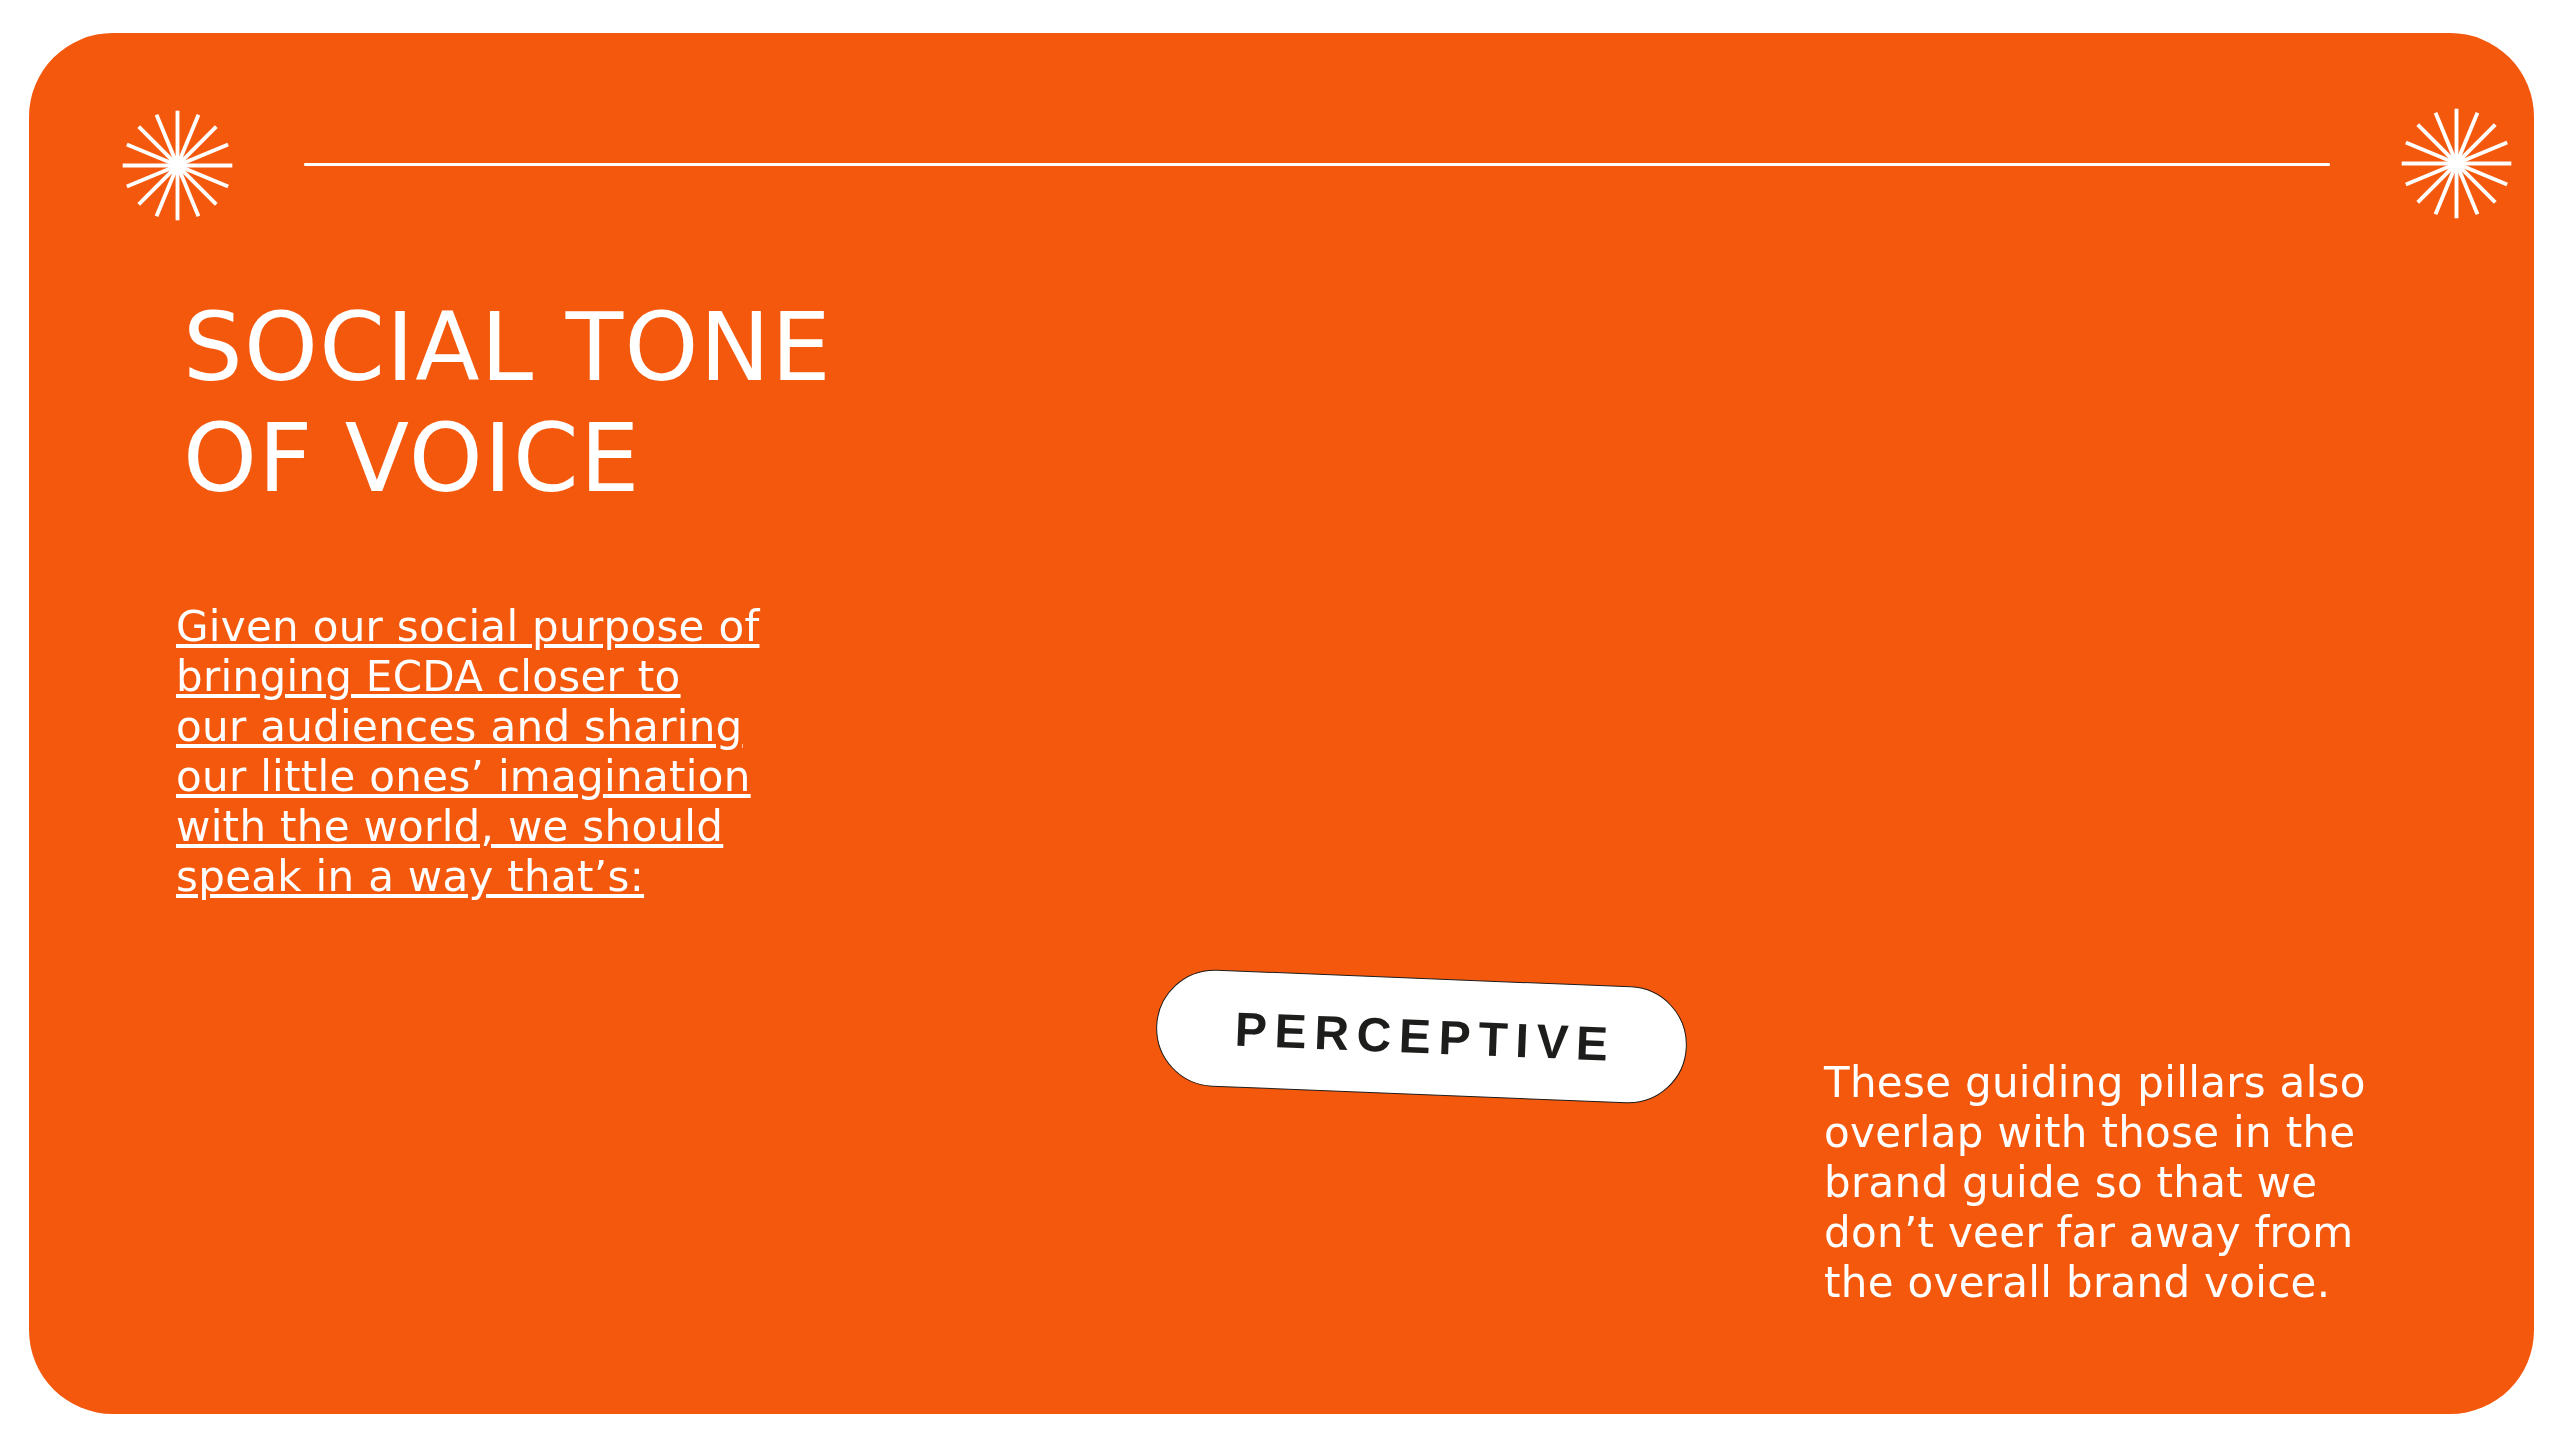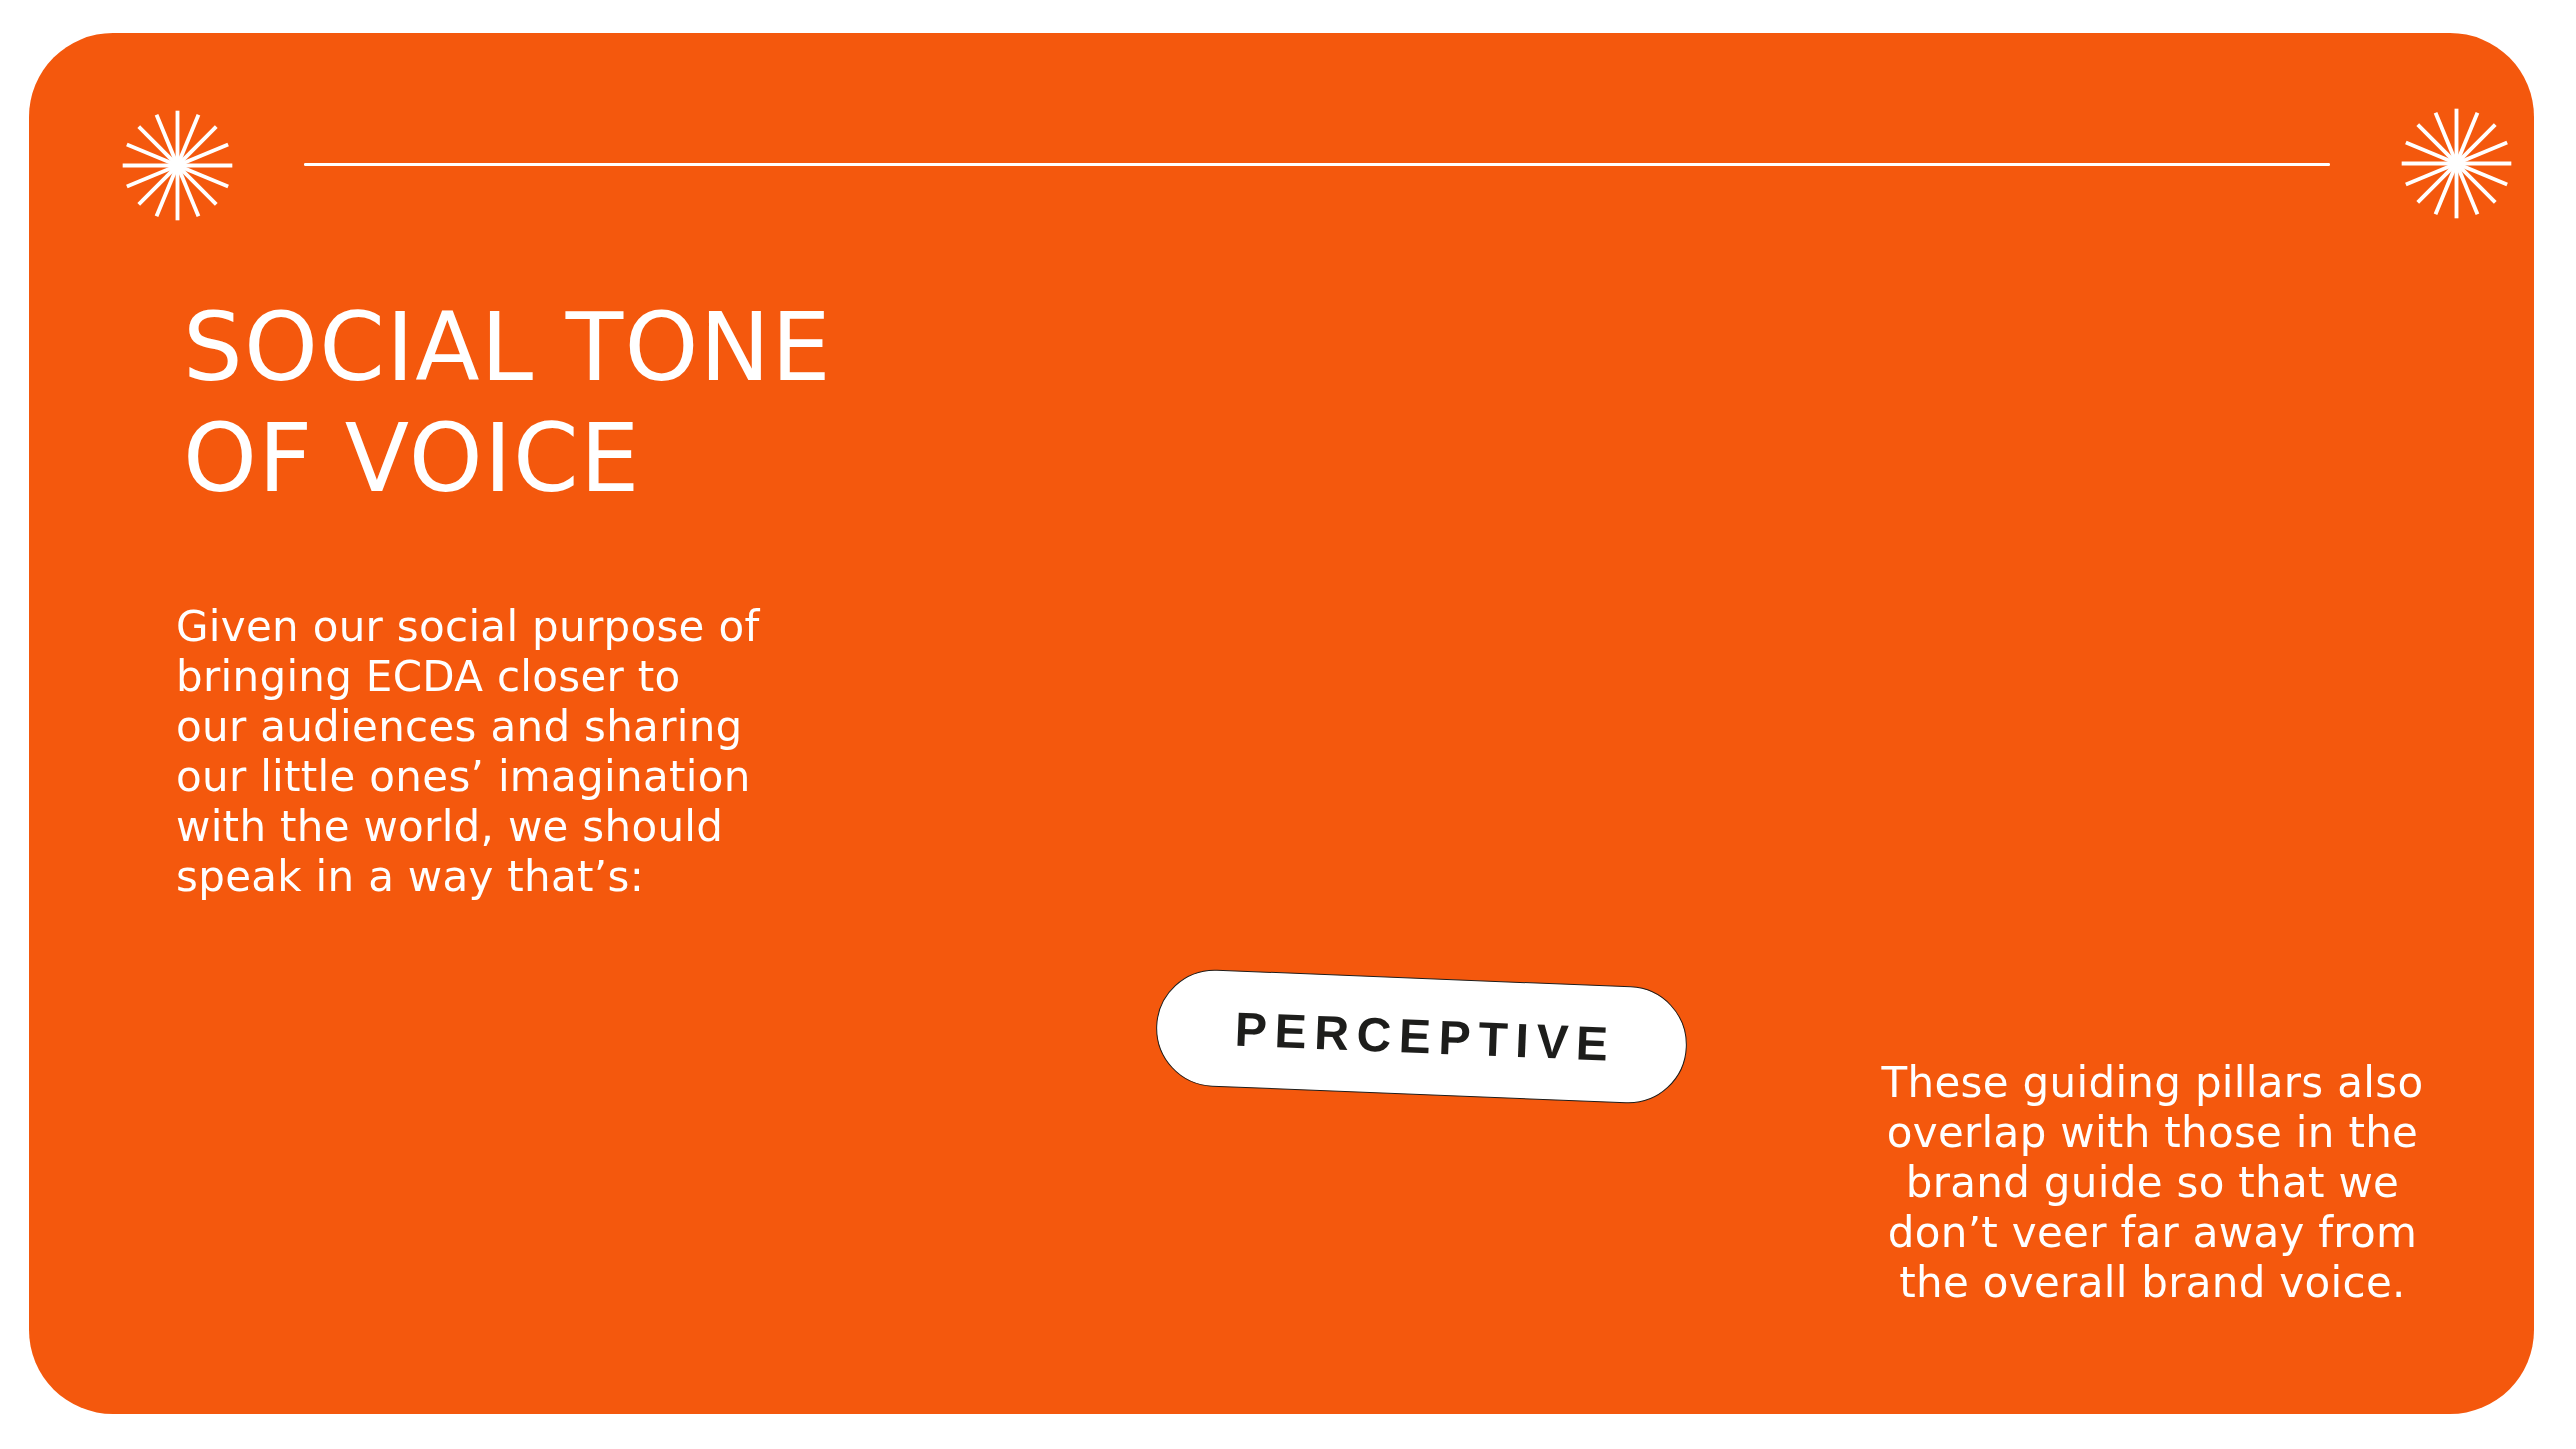--- a/index.html
+++ b/index.html
@@ -54,22 +54,22 @@
     position: absolute;
     margin: 0;
     color: var(--text-white, #ffffff);
     font-family: "DejaVu Sans", sans-serif;
     font-size: 42px;
     font-weight: 400;
     line-height: 50px;
     letter-spacing: 0.3px;
     white-space: pre-line;
   }
-  .intro { left: 147px; top: 569px; width: 708px; }
-  .note  { left: 1795px; top: 1025px; width: 657px; text-align: center; }
+  .intro { left: 147px; top: 569px; width: 708px; text-decoration: underline; }
+  .note  { left: 1795px; top: 1025px; width: 657px; }
   .badge {
     position: absolute;
     left: 1127px; top: 945px;
     width: 531px; height: 117px;
     background: var(--badge-bg, #ffffff);
     border: 1.9px solid var(--ink, #1D1D1B);
     border-radius: 77px;
     transform: rotate(2.3deg);
     transform-origin: 50% 50%;
     display: flex;

